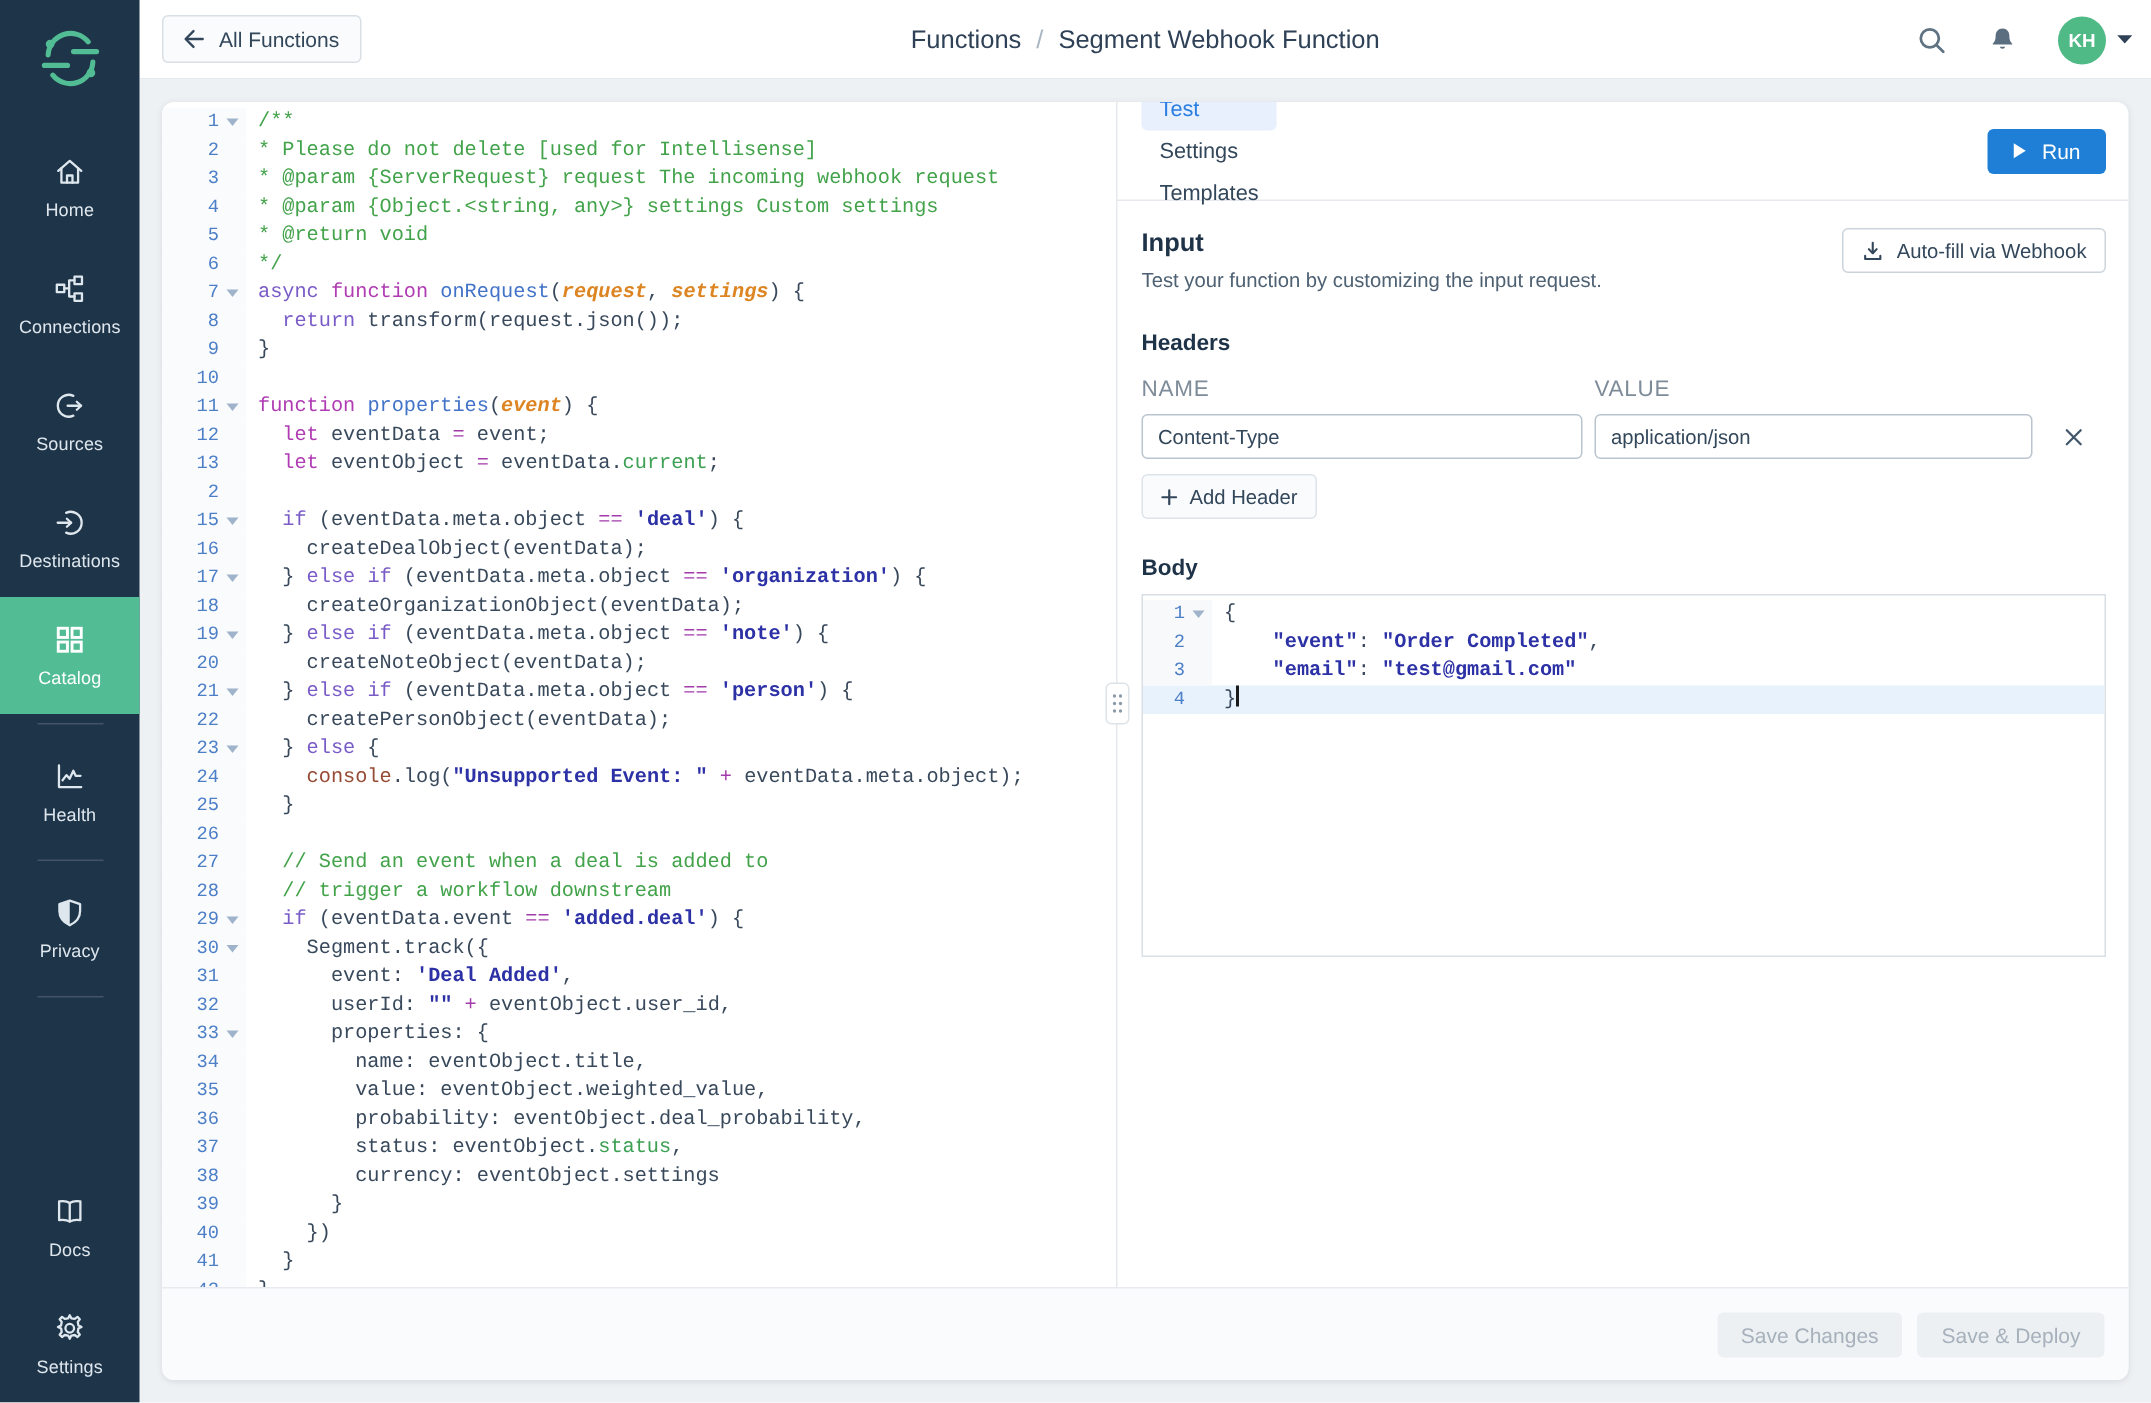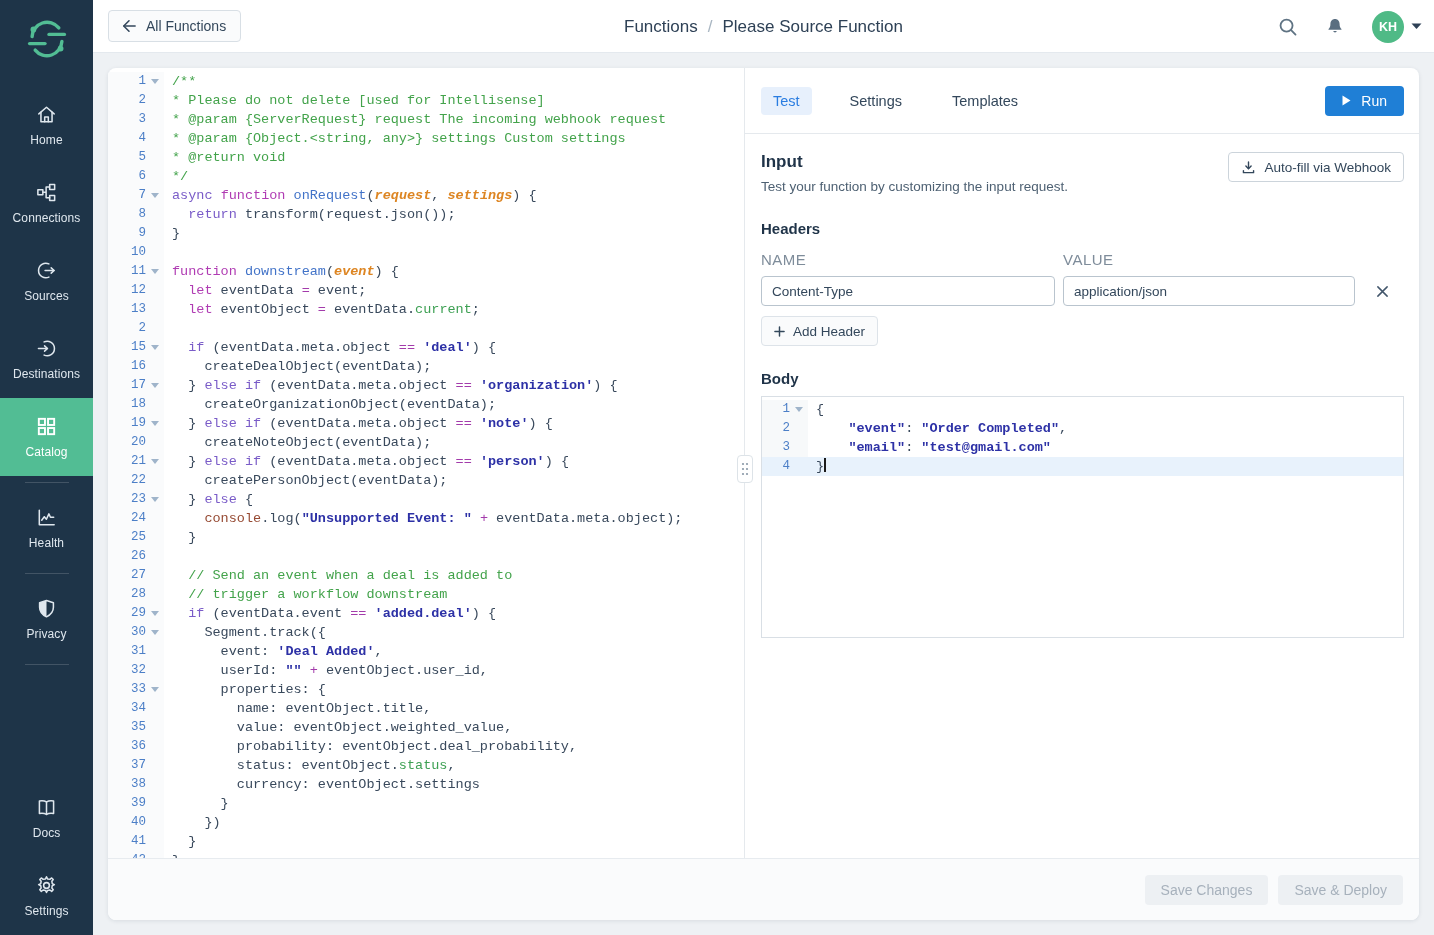--- a/index.html
+++ b/index.html
@@ -51,21 +51,21 @@
   .t-op  { color:#a33bab; }
   .t-err { color:#964a33; }
   .cursor { display:inline-block; width:1.4px; height:14px; background:#1a1a1a; vertical-align:-2px; }
 
   
   .drag-handle { position:absolute; left:629px; top:387px; width:16px; height:28px; background:#fff; border:1px solid #dde3e8; border-radius:4px; display:flex; align-items:center; justify-content:center; cursor:col-resize; z-index:4; color:#8a99a8; }
 
   
   .right-panel { flex:1; display:flex; flex-direction:column; min-width:0; }
   .tabbar { height:66px; border-bottom:1px solid #e5e9ed; display:flex; align-items:center; padding:0 15px 0 16px; }
-  .tabs { display:flex; gap:26px; }
+  .tabs { display:flex; gap:0;flex-direction:column; }
   .tab { padding:6px 12px; font-size:14.5px; color:#33475b; border-radius:4px; cursor:pointer; }
   .tab.active { background:#e7f0fc; color:var(--tab-blue,#2a7de1); }
   .run-btn { margin-left:auto; height:30px; background:var(--run-blue,#1f7fd6); border:none; border-radius:4px; color:#fff; font-size:14px; font-family:inherit; display:flex; align-items:center; gap:10px; padding:0 17px; cursor:pointer; }
 
   .panel-content { flex:1; padding:18px 15px 0 16px; overflow:hidden; }
   .input-row { display:flex; justify-content:space-between; align-items:flex-start;gap:23px; }
   .input-title { font-size:17px; font-weight:bold; color:#1f3348; }
   .input-sub { margin-top:7px; font-size:13.5px; color:#4e6173; }
   .ghost-btn { height:30px; display:flex; align-items:center; gap:8px; padding:0 12px; background:#fff; border:1px solid #ccd4db; border-radius:4px; font-size:13.5px; color:#33475b; font-family:inherit; cursor:pointer; }
   .section-label { font-size:15px; font-weight:bold; color:#1f3348; }
@@ -205,21 +205,21 @@
           <path d="M9 2 L3 8 L9 14"></path>
           <path d="M3.4 8 H16"></path>
         </svg>
     </span>
     <span>All Functions</span>
   </button>
 
   <div class="breadcrumb">
     <span>Functions</span>
     <span class="sep">/</span>
-    <span>Please Source Function</span>
+    <span>Segment Webhook Function</span>
   </div>
 
   <div class="header-right">
     <span class="hicon">
       <svg width="21" height="21" viewBox="0 0 22 22" fill="none" stroke="currentColor" stroke-width="1.9" stroke-linecap="round">
           <circle cx="10" cy="10" r="6.3"></circle>
           <path d="M14.8 14.8 L19.4 19.4"></path>
         </svg>
     </span>
     <span class="hicon bell">
@@ -314,21 +314,21 @@
           </span>
           <span class="cl"></span>
         </div>
         <div class="code-row">
           <span class="gut">
             <span class="num">11</span>
             <span class="foldc">
               <span class="fold"></span>
             </span>
           </span>
-          <span class="cl"><span class="t-kw2">function</span><span class="t-txt"> </span><span class="t-def">downstream</span><span class="t-txt">(</span><span class="t-varo">event</span><span class="t-txt">) {</span></span>
+          <span class="cl"><span class="t-kw2">function</span><span class="t-txt"> </span><span class="t-def">properties</span><span class="t-txt">(</span><span class="t-varo">event</span><span class="t-txt">) {</span></span>
         </div>
         <div class="code-row">
           <span class="gut">
             <span class="num">12</span>
             <span class="foldc"></span>
           </span>
           <span class="cl"><span class="t-txt">  </span><span class="t-kw2">let</span><span class="t-txt"> eventData </span><span class="t-op">=</span><span class="t-txt"> event;</span></span>
         </div>
         <div class="code-row">
           <span class="gut">

